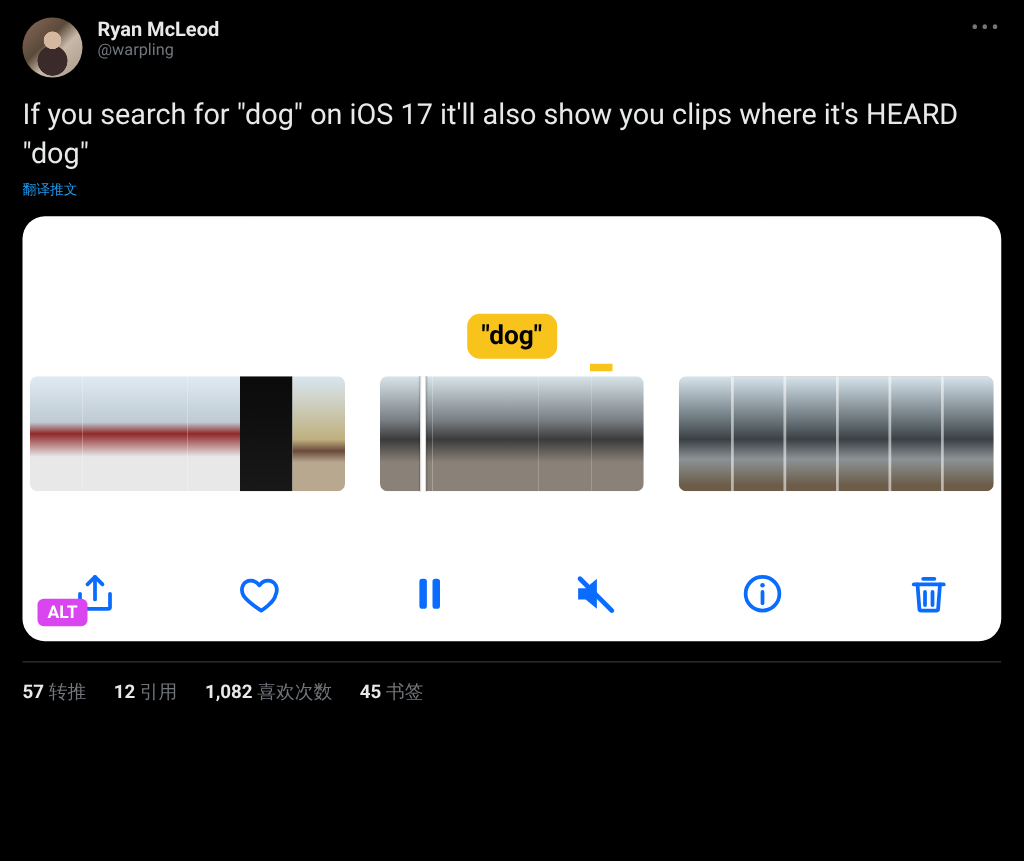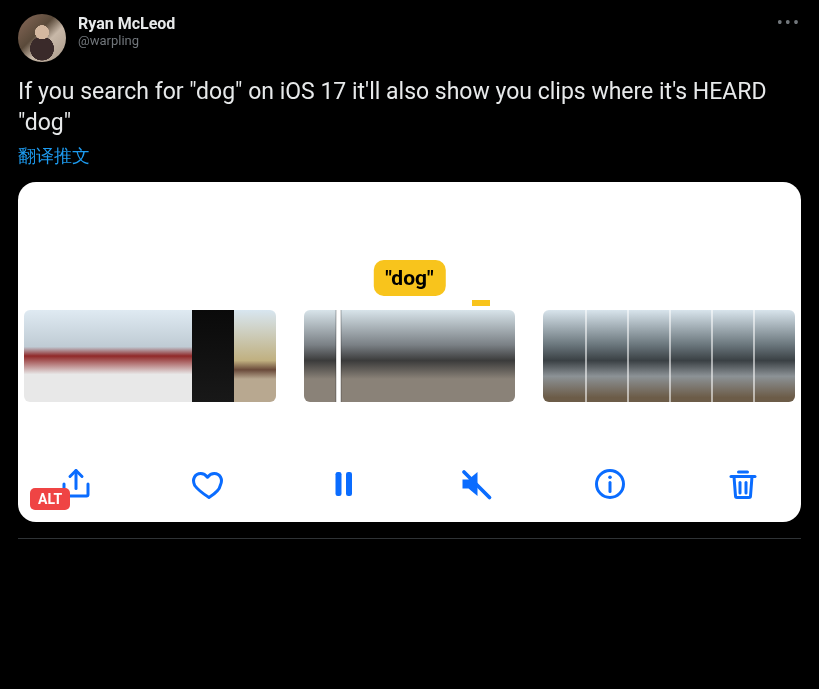--- a/index.html
+++ b/index.html
@@ -45,21 +45,21 @@
     cursor:pointer;
   }
   .body-text {
     margin-top:14px;
     font-size:23px;
     line-height:1.35;
     color:#e7e9ea;
   }
   .translate {
     color:#1d9bf0;
-    font-size:18px;
+    font-size:11px;
     margin-top:6px;
     cursor:pointer;
   }
   .media-card {
     margin-top:14px;
     background:#fff;
     border-radius:18px;
     overflow:hidden;
     width:100%;
     position:relative;
@@ -132,21 +132,21 @@
     justify-content:space-between;
     align-items:center;
     padding:0 40px;
   }
   .action-row svg { display:block; }
   .ic { width:36px; height:36px; color:#0a6cff; cursor:pointer;}
   .alt-badge {
     position:absolute;
     left:12px;
     bottom:12px;
-    background:#ef4444;
+    background:#d946ef;
     color:#fff;
     font-weight:700;
     font-size:14px;
     padding:3px 8px;
     border-radius:5px;
   }
   .meta {
     margin-top:16px;
     font-size:15px;
     color:#71767b;
@@ -256,13 +256,19 @@
         </span>
       </div>
 
       <div class="alt-badge">ALT</div>
     </div>
   </div>
 
 
   <hr class="divider">
 
+  <div class="stats">
+    <span><span class="n">57</span><span> 转推</span></span>
+    <span><span class="n">12</span><span> 引用</span></span>
+    <span><span class="n">1,082</span><span> 喜欢次数</span></span>
+    <span><span class="n">45</span><span> 书签</span></span>
+  </div>
 </div>
 
 </body></html>

